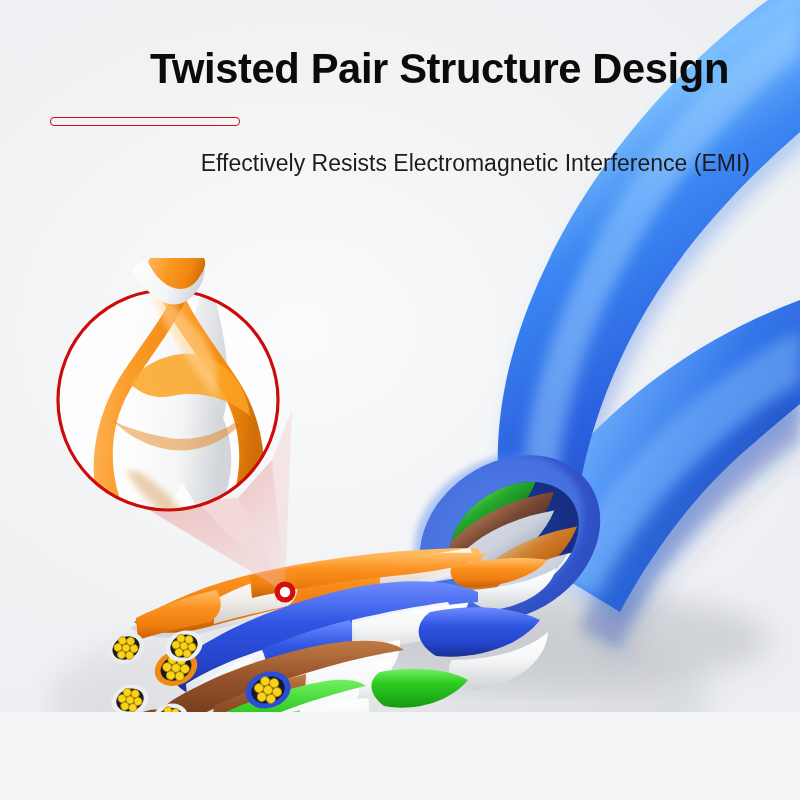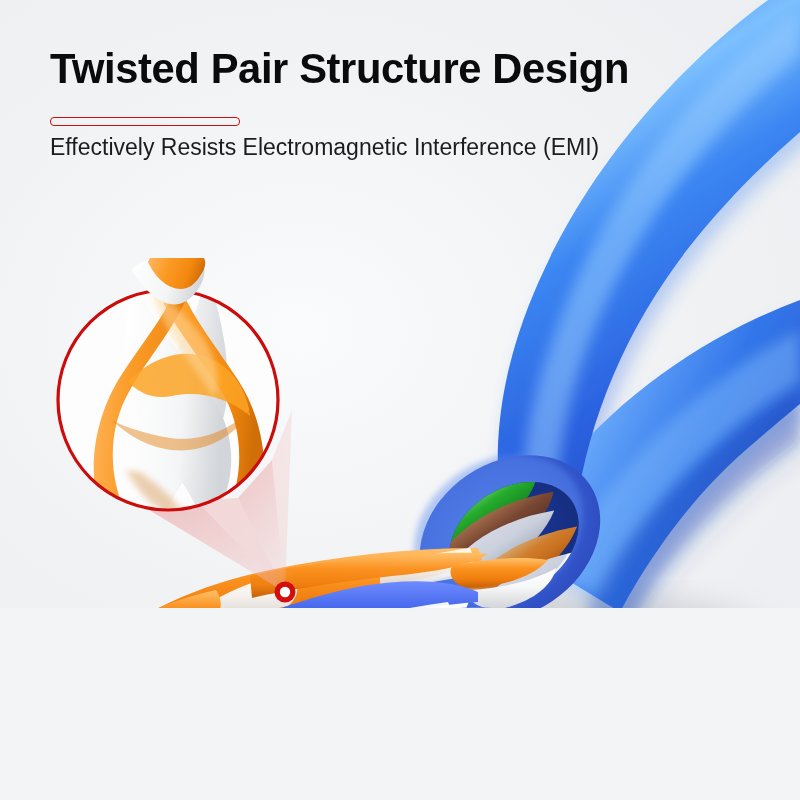--- a/index.html
+++ b/index.html
@@ -2,40 +2,41 @@
 <html><head>
 <meta charset="utf-8">
 <style>
   html,body{margin:0;padding:0;}
   body{
     width:800px;height:800px;overflow:hidden;
     font-family:"Liberation Sans", sans-serif;
     background:#f3f4f6;
   }
   #stage{
-    position:relative;width:800px;height:608px;overflow:hidden;
+    position:relative;width:800px;height:712px;overflow:hidden;
     background:
       radial-gradient(ellipse 640px 520px at 300px 330px,#fafbfc 0%,#f1f2f4 55%,#eceef1 100%);
+    text-align: right;
   }
   .layer{position:absolute;left:0;top:0;width:800px;height:800px;}
 
   
   #textblock{position:absolute;left:50px;top:46px;width:700px;}
   #title{
     font-size:43px;line-height:1.05;font-weight:bold;color:#0b0b0c;
     letter-spacing:-0.4px;white-space:nowrap;
     font-family:"Liberation Sans","DejaVu Sans",sans-serif;
     transform:scaleX(0.97);transform-origin:left center;
   }
   #divider{
     margin-top:26px;width:188px;height:7px;
     border:1.6px solid #c90f0f;border-radius:4px;background:transparent;
   }
   #subtitle{
-    margin-top:8px;font-size:23px;color:#1b1c1e;white-space:nowrap;
+    margin-top:24px;font-size:23px;color:#1b1c1e;white-space:nowrap;
     font-family:"Liberation Sans","DejaVu Sans",sans-serif;
   }
 </style>
 </head>
 <body>
 
 <div id="stage">
 
   <svg class="layer" viewBox="0 0 800 800" width="800" height="800" xmlns="http://www.w3.org/2000/svg">
     <defs>

